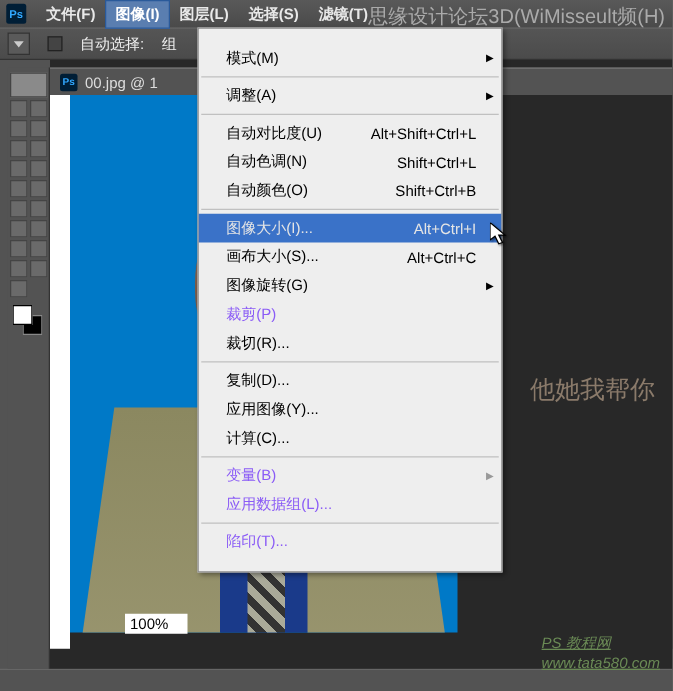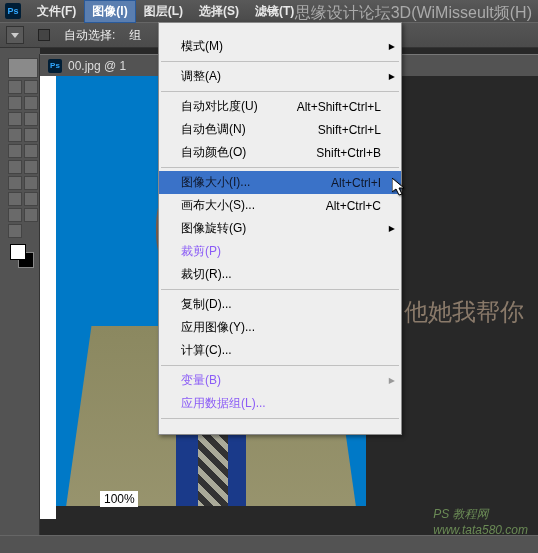--- a/index.html
+++ b/index.html
@@ -29,33 +29,33 @@
 .canvas-wrap { position:relative; background:#282828; height:calc(100% - 38px); display:flex; }
 .ruler-v { width:16px; background:#fff; }
 .canvas { background:#0079c7; flex:0 0 310px; height:430px; margin-top:0; position:relative; overflow:hidden;}
 .photo-head { position:absolute; width:110px; height:140px; background:linear-gradient(#8a6a55,#6b5040); border-radius:50% 50% 45% 45%; top:80px; left:100px;}
 .photo-neck { position:absolute; width:40px; height:40px; background:#7a5a45; top:210px; left:136px;}
 .photo-shirt { position:absolute; width:70px; height:200px; background:#1a3a8a; top:240px; left:120px;}
 .photo-tie { position:absolute; width:30px; height:180px; background:repeating-linear-gradient(45deg,#333,#333 6px,#aa9 6px,#aa9 12px); top:260px; left:142px;}
 .photo-suit-l { position:absolute; width:110px; height:220px; background:linear-gradient(#8b8860,#9a9670); top:250px; left:20px; transform:skew(-8deg);}
 .photo-suit-r { position:absolute; width:110px; height:220px; background:linear-gradient(#8b8860,#9a9670); top:250px; right:20px; transform:skew(8deg);}
 .statusbar { height:18px; background:#535353; border-top:1px solid #666; color:#ddd; display:flex; align-items:center; padding-left:60px;}
-.zoom-box { background:#fff; color:#000; padding:1px 4px; width:38px; position:absolute; bottom:28px; left:60px; }
+.zoom-box { background:#fff; color:#000; padding:1px 4px; width:50px; position:absolute; bottom:28px; left:60px; }
 .dropdown { position:absolute; top:22px; left:158px; width:244px; background:#eeeeee; border:1px solid #8a8a8a; box-shadow:2px 2px 4px rgba(0,0,0,.4); z-index:100; padding:12px 0;}
 .dd-item { display:flex; align-items:center; justify-content:space-between; padding:3px 20px 3px 22px; color:#000; cursor:pointer; position:relative;}
 .dd-item.disabled { color:#8b5cf6; }
 .dd-item.has-sub::after { content:"▶"; font-size:8px; position:absolute; right:6px; color:#000;}
 .dd-item.disabled.has-sub::after { color:#999; }
-.dd-item.highlight { background:#3a72c8; color:#0f172a;gap:40px; }
+.dd-item.highlight { background:#3a72c8; color:#e5e5e5;gap:40px; }
 .dd-sep { height:1px; background:#c0c0c0; margin:3px 2px; }
 .cursor { position:absolute; top:178px; left:392px; z-index:200; pointer-events:none;}
 .cursor svg { filter:drop-shadow(1px 1px 1px rgba(0,0,0,.5));}
-.watermark2 { position:absolute; right:10px; bottom:16px; color:#6a8a55; font-size:12px; font-style:italic;}
+.watermark2 { position:absolute; right:10px; bottom:16px; color:#6a8a55; font-size:12px; font-style:italic;text-decoration:underline;}
 .watermark-top { position:absolute; top:3px; right:6px; color:#aaa; font-size:16px;}
-.side-text { position:absolute; right:14px; top:300px; color:#8a7a6a; font-family:"KaiTi",cursive; font-size:24px; line-height:24px;margin-left:20px;}
+.side-text { position:absolute; right:14px; top:300px; color:#8a7a6a; font-family:"KaiTi",cursive; font-size:20px; line-height:24px;margin-left:20px;}
 </style>
 </head>
 <body>
 
 <div class="app-frame">
 
   <div class="titlebar">
     <div class="ps-icon">Ps</div>
     <div class="menubar">
       <div class="menu-item">文件(F)</div>
@@ -178,20 +178,23 @@
         <span>计算(C)...</span>
       </div>
     <div class="dd-sep"></div>
     <div class="dd-item disabled has-sub">
         <span>变量(B)</span>
       </div>
     <div class="dd-item disabled">
         <span>应用数据组(L)...</span>
       </div>
     <div class="dd-sep"></div>
+    <div class="dd-item disabled">
+        <span>陷印(T)...</span>
+      </div>
   </div>
 
   <div class="cursor">
     <svg width="16" height="20">
         <polygon points="0,0 0,14 4,11 7,17 10,16 7,10 12,10" fill="#fff" stroke="#000" stroke-width="1"></polygon>
       </svg>
   </div>
 
   <div class="side-text">他她我帮你</div>
   <div class="watermark2">

